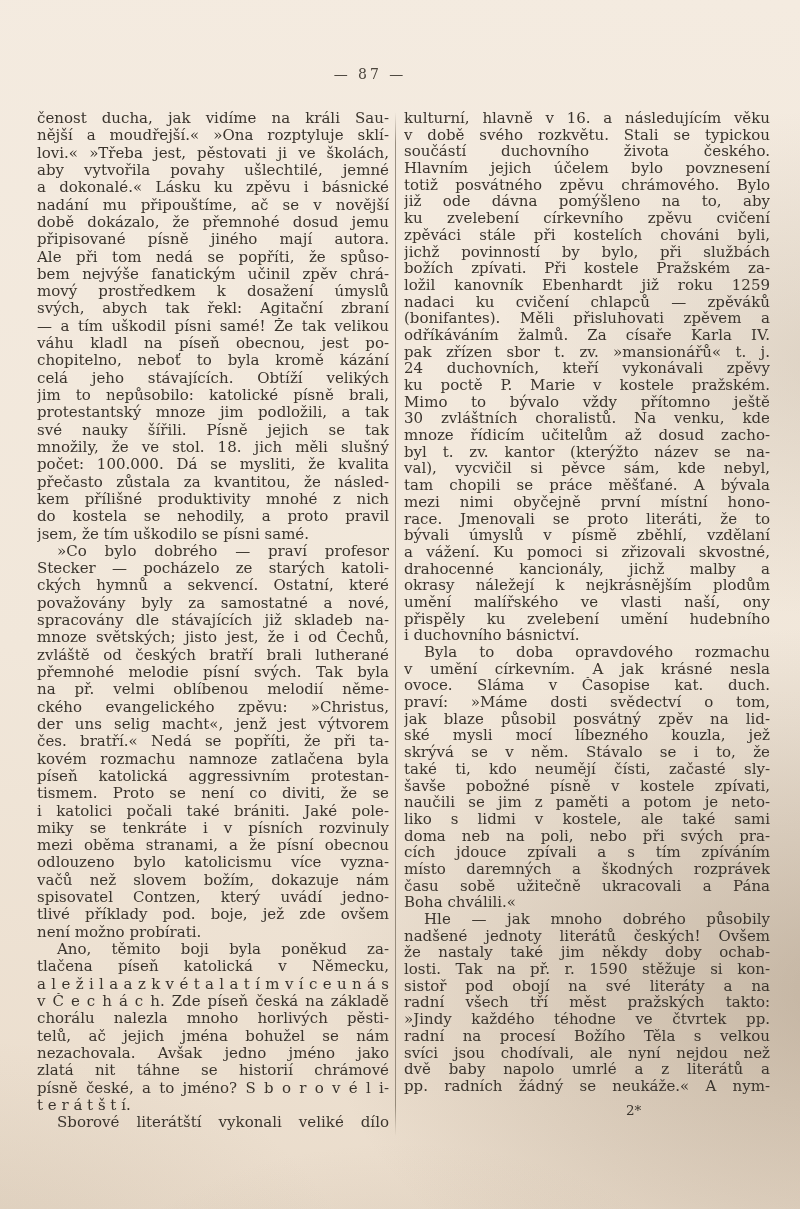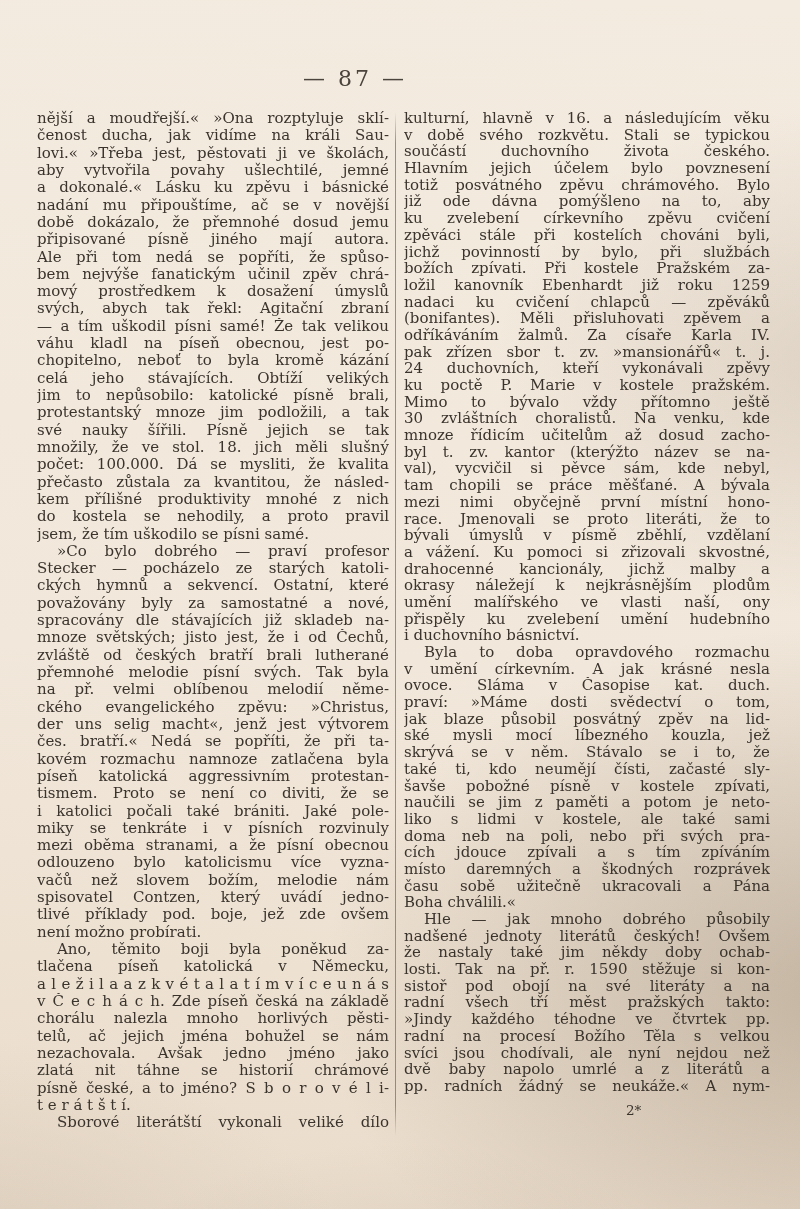--- a/index.html
+++ b/index.html
@@ -17,21 +17,22 @@
       radial-gradient(70% 35% at 104% 30%, rgba(150,132,108,0.22), rgba(150,132,108,0) 60%),
       radial-gradient(90% 40% at -4% 108%, rgba(150,132,108,0.20), rgba(150,132,108,0) 55%),
       radial-gradient(60% 25% at 50% 112%, rgba(140,122,98,0.18), rgba(140,122,98,0) 70%),
       linear-gradient(183deg, #f4ebe0 0%, #f1e7da 55%, #ead is 0) ;
   }
   
   .page { background-color: #f0e6d9; }
   .pagenum {
     position: absolute;
     top: 66px; left: 303px; width: 134px;
-    font-size: 22px;
+    text-align: center;
+    font-size: 14px;
     letter-spacing: 3px;
     color: #4a443c;
   }
   .textblock {
     position: absolute;
     top: 110px; left: 37px;
     display: flex;
     color: #3a342d;
   }
   .col { font-size: 15px; }
@@ -66,22 +67,22 @@
        radial-gradient(120% 55% at 106% 82%, rgba(137,117,94,0.42), rgba(137,117,94,0) 55%),
        radial-gradient(70% 35% at 104% 30%, rgba(150,132,108,0.22), rgba(150,132,108,0) 60%),
        radial-gradient(90% 40% at -4% 108%, rgba(150,132,108,0.20), rgba(150,132,108,0) 55%),
        radial-gradient(60% 25% at 50% 112%, rgba(140,122,98,0.18), rgba(140,122,98,0) 70%),
        linear-gradient(183deg, #f4ebe0 0%, #f1e7da 55%, #eadccb 100%);">
 
   <div class="pagenum">— 87 —</div>
 
   <div class="textblock">
     <div class="col left">
+        <div class="line">čenost ducha, jak vidíme na králi Sau-</div>
         <div class="line">nější a moudřejší.« »Ona rozptyluje sklí-</div>
-        <div class="line">čenost ducha, jak vidíme na králi Sau-</div>
         <div class="line">lovi.« »Třeba jest, pěstovati ji ve školách,</div>
         <div class="line">aby vytvořila povahy ušlechtilé, jemné</div>
         <div class="line">a dokonalé.« Lásku ku zpěvu i básnické</div>
         <div class="line">nadání mu připouštíme, ač se v novější</div>
         <div class="line">době dokázalo, že přemnohé dosud jemu</div>
         <div class="line">připisované písně jiného mají autora.</div>
         <div class="line">Ale při tom nedá se popříti, že spůso-</div>
         <div class="line">bem nejvýše fanatickým učinil zpěv chrá-</div>
         <div class="line">mový prostředkem k dosažení úmyslů</div>
         <div class="line">svých, abych tak řekl: Agitační zbraní</div>
@@ -110,21 +111,21 @@
         <div class="line">ckého evangelického zpěvu: »Christus,</div>
         <div class="line">der uns selig macht«, jenž jest výtvorem</div>
         <div class="line">čes. bratří.« Nedá se popříti, že při ta-</div>
         <div class="line">kovém rozmachu namnoze zatlačena byla</div>
         <div class="line">píseň katolická aggressivním protestan-</div>
         <div class="line">tismem. Proto se není co diviti, že se</div>
         <div class="line">i katolici počali také brániti. Jaké pole-</div>
         <div class="line">miky se tenkráte i v písních rozvinuly</div>
         <div class="line">mezi oběma stranami, a že písní obecnou</div>
         <div class="line">odlouzeno bylo katolicismu více vyzna-</div>
-        <div class="line">vačů než slovem božím, melodie nám</div>
+        <div class="line">vačů než slovem božím, dokazuje nám</div>
         <div class="line">spisovatel Contzen, který uvádí jedno-</div>
         <div class="line">tlivé příklady pod. boje, jež zde ovšem</div>
         <div class="line pend">není možno probírati.</div>
         <div class="line indent">Ano, těmito boji byla poněkud za-</div>
         <div class="line">tlačena píseň katolická v Německu,</div>
         <div class="line">a&nbsp;l&nbsp;e ž&nbsp;i&nbsp;l&nbsp;a a z&nbsp;k&nbsp;v&nbsp;é&nbsp;t&nbsp;a&nbsp;l&nbsp;a t&nbsp;í&nbsp;m v&nbsp;í&nbsp;c&nbsp;e u n&nbsp;á&nbsp;s</div>
         <div class="line">v&nbsp;Č&nbsp;e&nbsp;c&nbsp;h&nbsp;á&nbsp;c&nbsp;h. Zde píseň česká na základě</div>
         <div class="line">chorálu nalezla mnoho horlivých pěsti-</div>
         <div class="line">telů, ač jejich jména bohužel se nám</div>
         <div class="line">nezachovala. Avšak jedno jméno jako</div>

